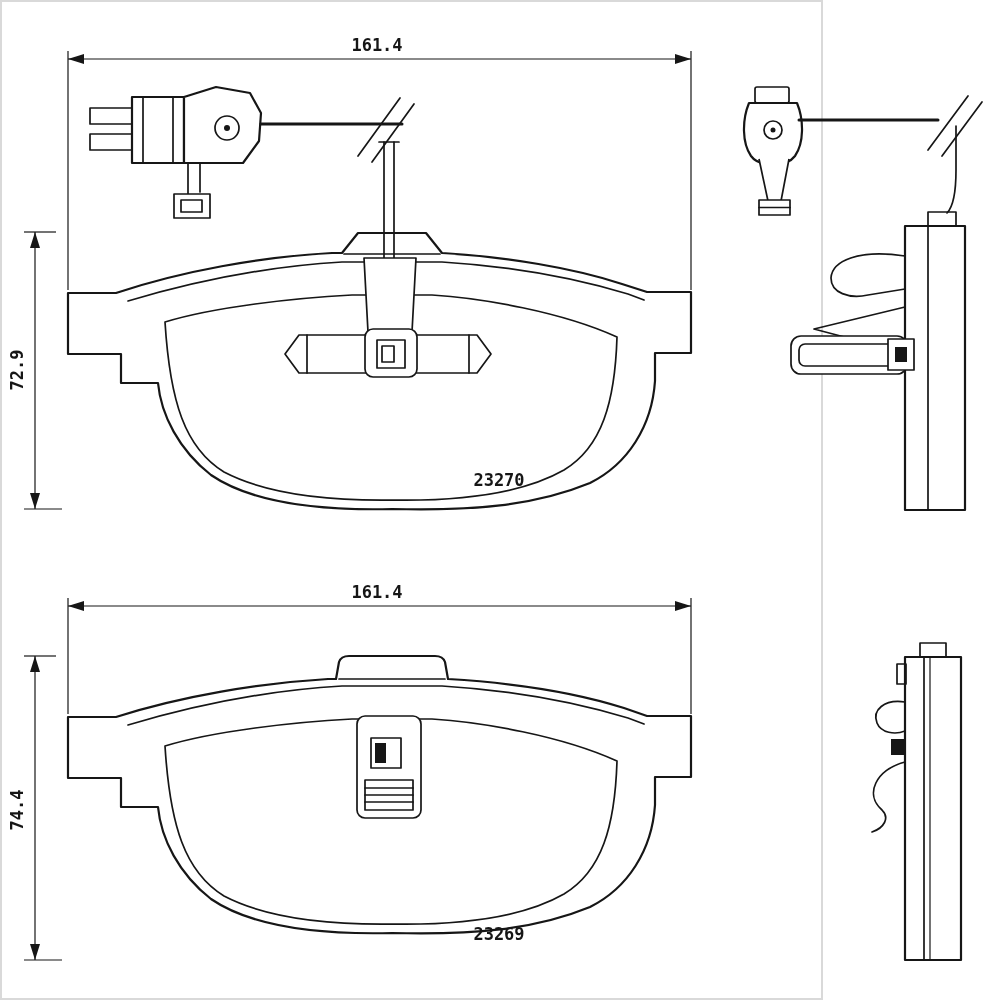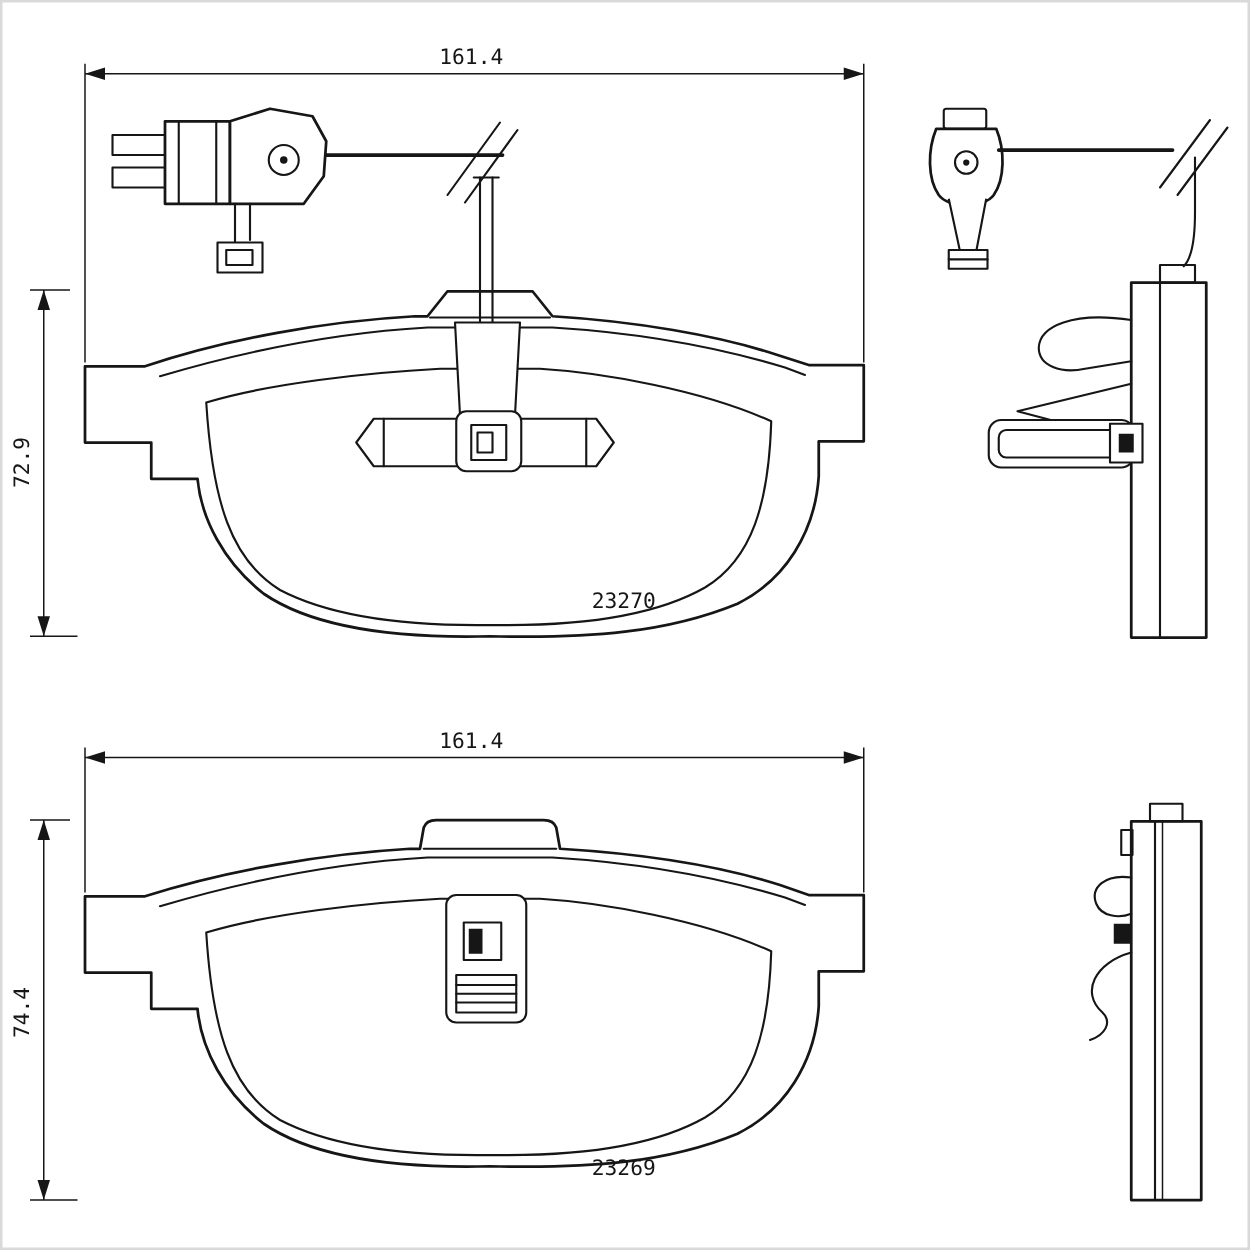--- a/index.html
+++ b/index.html
@@ -1,16 +1,16 @@
 <!DOCTYPE html>
 <html style="--line: #161616; --frame: #d9d9d9; --bg: #ffffff;"><head>
 <meta charset="utf-8">
 <style>
   html,body{margin:0;padding:0;background:#fff;}
-  .frame{width:1000px;height:1000px;box-sizing:border-box;border:2px solid var(--frame,#d9d9d9);background:var(--bg,#fff);}
+  .frame{width:823px;height:1000px;box-sizing:border-box;border:2px solid var(--frame,#d9d9d9);background:var(--bg,#fff);font-weight:bold;}
   svg{display:block;}
   
   .ol{fill:none;stroke:var(--line,#161616);stroke-width:2.2;stroke-linejoin:round;stroke-linecap:round;}
   .olw{fill:#fff;stroke:var(--line,#161616);stroke-width:2.2;stroke-linejoin:round;}
   
   .dt{fill:none;stroke:var(--line,#161616);stroke-width:1.7;stroke-linejoin:round;stroke-linecap:round;}
   .dtw{fill:#fff;stroke:var(--line,#161616);stroke-width:1.7;stroke-linejoin:round;}
   
   .dim{fill:none;stroke:var(--line,#161616);stroke-width:1.2;}
   .arrow{fill:var(--line,#161616);stroke:none;}

